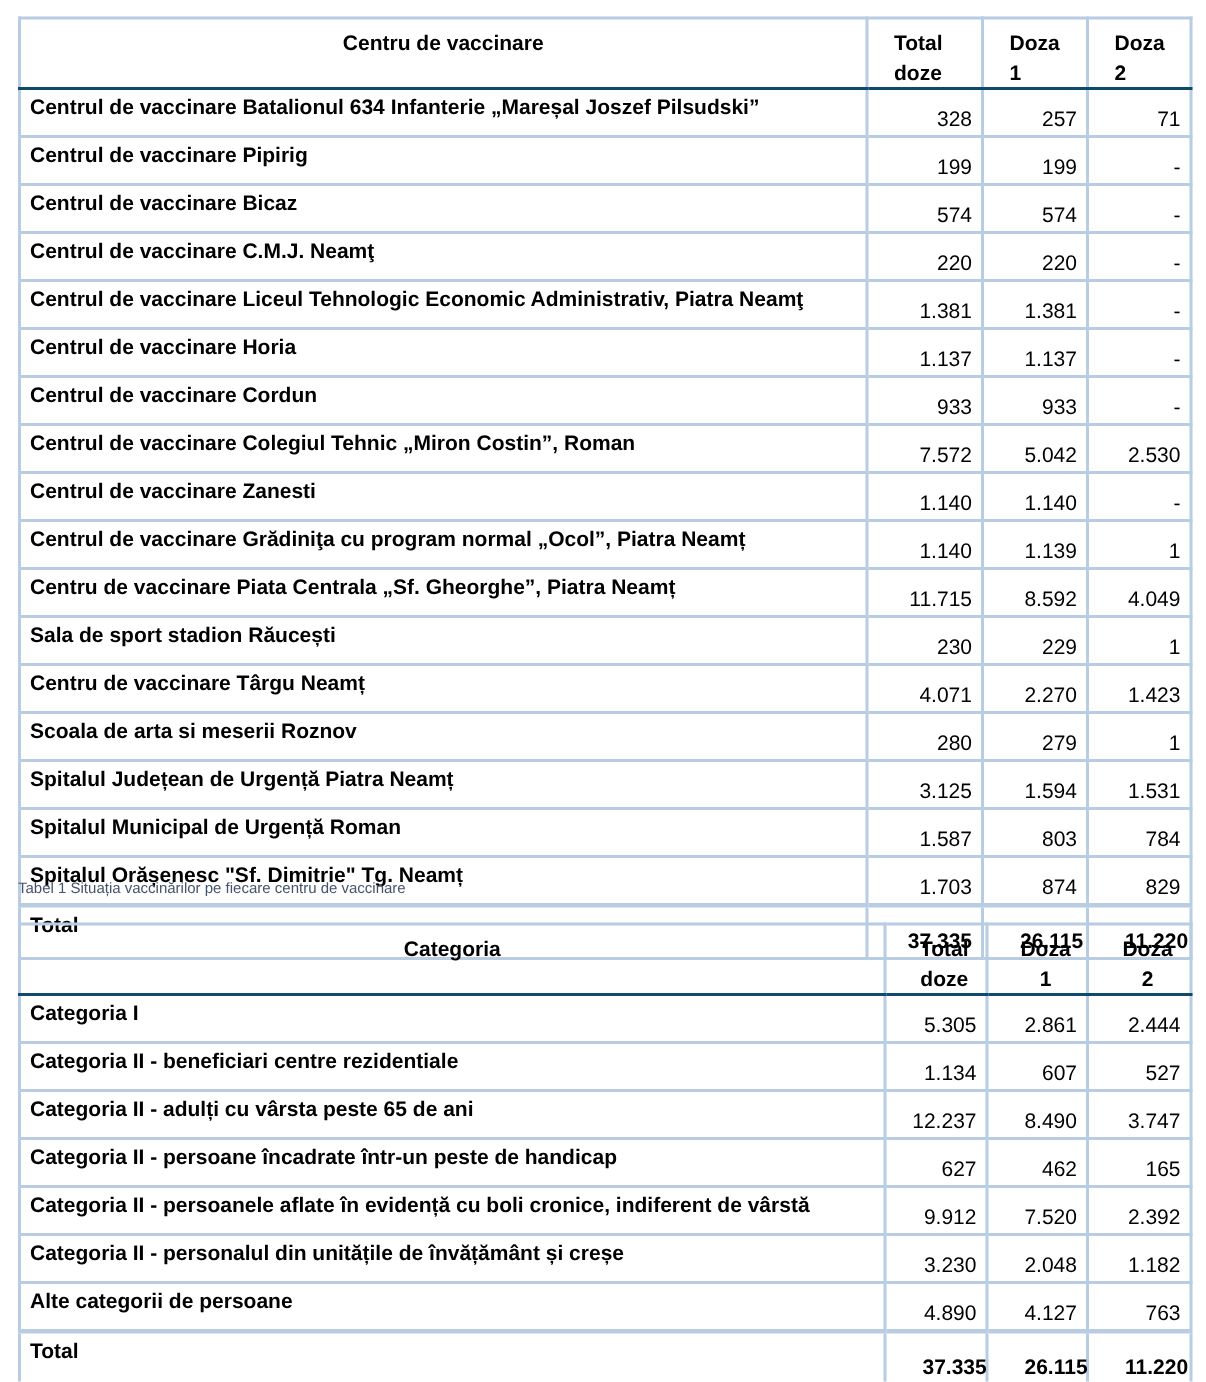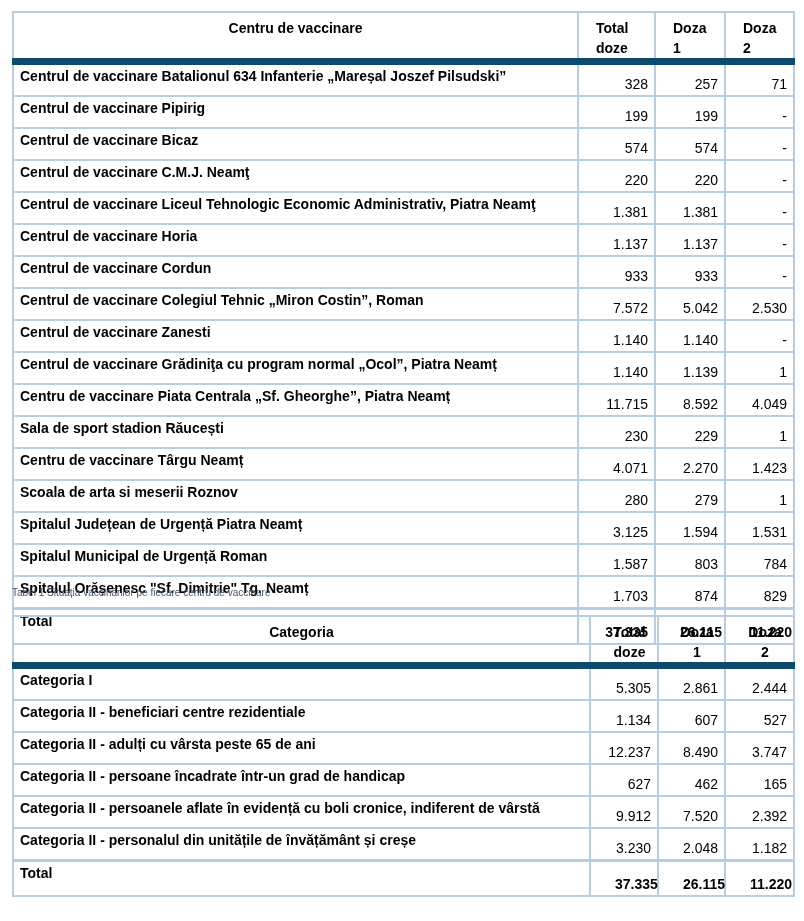--- a/index.html
+++ b/index.html
@@ -3,21 +3,21 @@
 <meta charset="utf-8">
 <style>
   html, body { margin: 0; padding: 0; background: #ffffff; }
   body { width: 804px; height: 921px; position: relative; font-family: "Liberation Sans", "DejaVu Sans", sans-serif; color: #000; }
   table { border-collapse: collapse; position: absolute; left: 12px; table-layout: fixed; }
   td, th { border: 2px solid #b8cce4; font-size: 14px; padding: 0 6px; }
   th { font-weight: bold; vertical-align: top; padding-top: 5px; line-height: 20px; }
   td { height: 27px; vertical-align: top; }
   td.name { font-weight: bold; padding-top: 3px; margin-top: 32px; }
   td.num { text-align: right; vertical-align: bottom; padding-bottom: 3px; }
-  tr.header-row th { border-bottom: 7px solid #0c4a6e; }
+  tr.header-row th { border-bottom: 2px solid #0c4a6e; }
   tr.total-row td { border-top: 3px solid #b8cce4; }
   tr.total-row td.num { font-weight: bold; padding-left: 24px; }
   th.h-name { text-align: center; }
   th.h-num { text-align: left; padding-left: 17px; }
   #t2 th.h-num { text-align: center; }
   .caption { position: absolute; left: 12px; font-size: 10px; color: #44546a; }
 </style>
 </head>
 <body>
 
@@ -179,36 +179,42 @@
         <td class="num">607</td>
         <td class="num">527</td>
       </tr>
       <tr>
         <td class="name">Categoria II - adulți cu vârsta peste 65 de ani</td>
         <td class="num">12.237</td>
         <td class="num">8.490</td>
         <td class="num">3.747</td>
       </tr>
       <tr>
-        <td class="name">Categoria II - persoane încadrate într-un grad de handicap</td>
+        <td class="name">Categoria II - persoane încadrate într-un peste de handicap</td>
         <td class="num">627</td>
         <td class="num">462</td>
         <td class="num">165</td>
       </tr>
       <tr>
         <td class="name">Categoria II - persoanele aflate în evidență cu boli cronice, indiferent de vârstă</td>
         <td class="num">9.912</td>
         <td class="num">7.520</td>
         <td class="num">2.392</td>
       </tr>
       <tr>
         <td class="name">Categoria II - personalul din unitățile de învățământ și creșe</td>
         <td class="num">3.230</td>
         <td class="num">2.048</td>
         <td class="num">1.182</td>
+      </tr>
+      <tr>
+        <td class="name">Alte categorii de persoane</td>
+        <td class="num">4.890</td>
+        <td class="num">4.127</td>
+        <td class="num">763</td>
       </tr>
     </tbody>
   <tbody>
       <tr class="total-row">
     <td class="name" style="height:30px">Total</td>
     <td class="num">37.335</td>
     <td class="num">26.115</td>
     <td class="num">11.220</td>
   </tr>
 </tbody>

